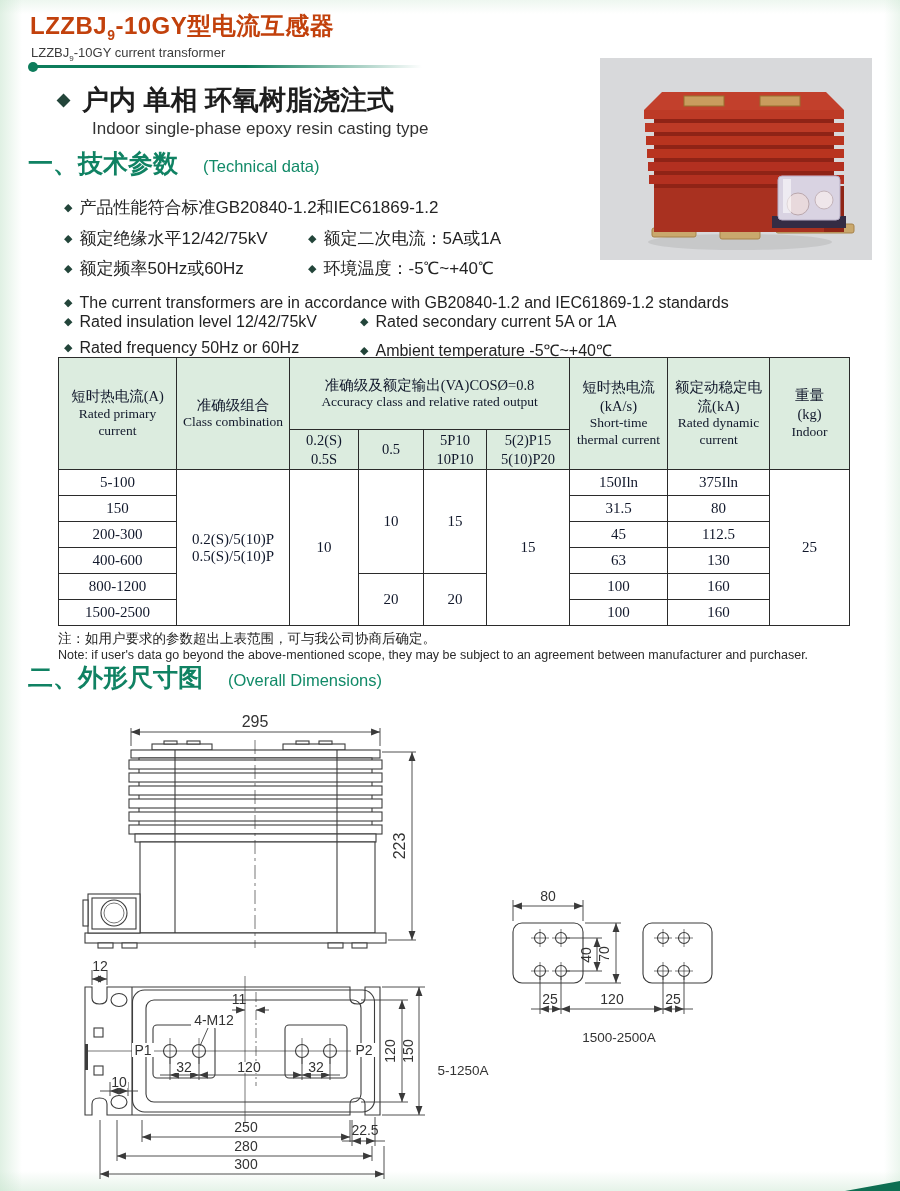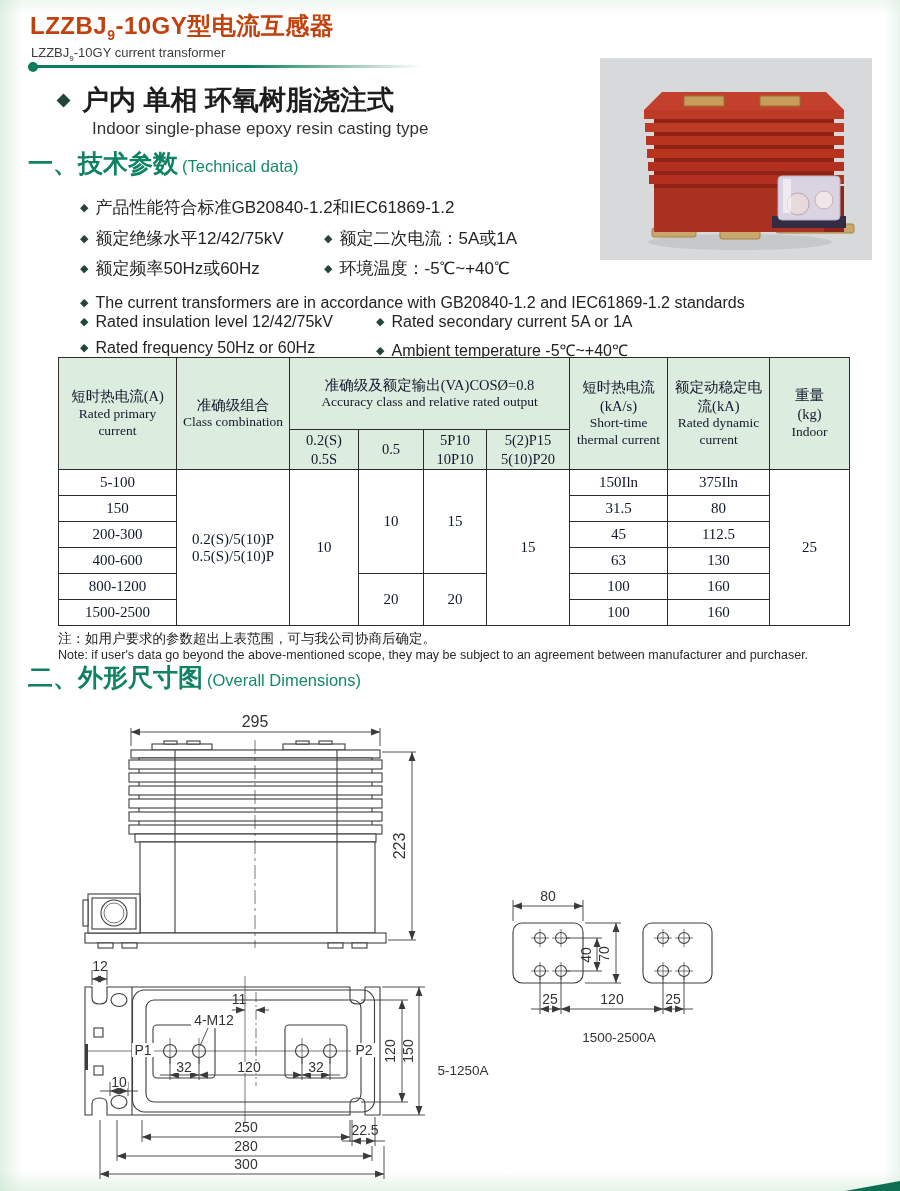--- a/index.html
+++ b/index.html
@@ -19,25 +19,25 @@
   .subtitle sub{font-size:.62em;}
   .rule{left:30px;top:65px;width:392px;height:3px;
         background:linear-gradient(90deg,#0d7c5b 55%,rgba(13,124,91,0));}
   .rule .dot{position:absolute;left:-2px;top:-3.5px;width:10px;height:10px;border-radius:50%;background:#0d7c5b;}
   
   .feature{left:57px;top:82px;font-size:27px;font-weight:bold;color:#1d1d1d;}
   .feature .dia{font-size:17px;vertical-align:4px;margin-right:12px;color:#23453a;}
   .feature-en{left:92px;top:119px;font-size:17px;color:#333;}
   
   .sec{font-size:25px;font-weight:bold;color:#108263;}
-  .sec .en{font-size:16.5px;font-weight:normal;margin-left:4px;color:#128a68;}
+  .sec .en{font-size:16.5px;font-weight:normal;margin-left:25px;color:#128a68;}
   .sec1{left:28px;top:147px;}
   .sec2{left:28px;top:661px;}
   
-  .b{font-size:17px;color:#232323;white-space:nowrap;margin-left:16px;}
+  .b{font-size:17px;color:#232323;white-space:nowrap;}
   .b .dia{font-size:11px;vertical-align:2px;margin-right:7px;color:#23453a;}
   .ben{font-size:16px;}
   
   .spec{left:58px;top:357px;border-collapse:collapse;table-layout:fixed;width:791px;
         font-family:"Liberation Serif",serif;color:#11182b;}
   .spec th,.spec td{border:1px solid #2b2b2b;text-align:center;vertical-align:middle;padding:0 2px;font-weight:normal;}
   .spec{border:1.5px solid #222;}
   .spec thead th{background:#dcecdf;}
   .spec .zh{font-size:14.5px;line-height:1.3;}
   .spec .en{font-size:13.5px;line-height:1.25;}

